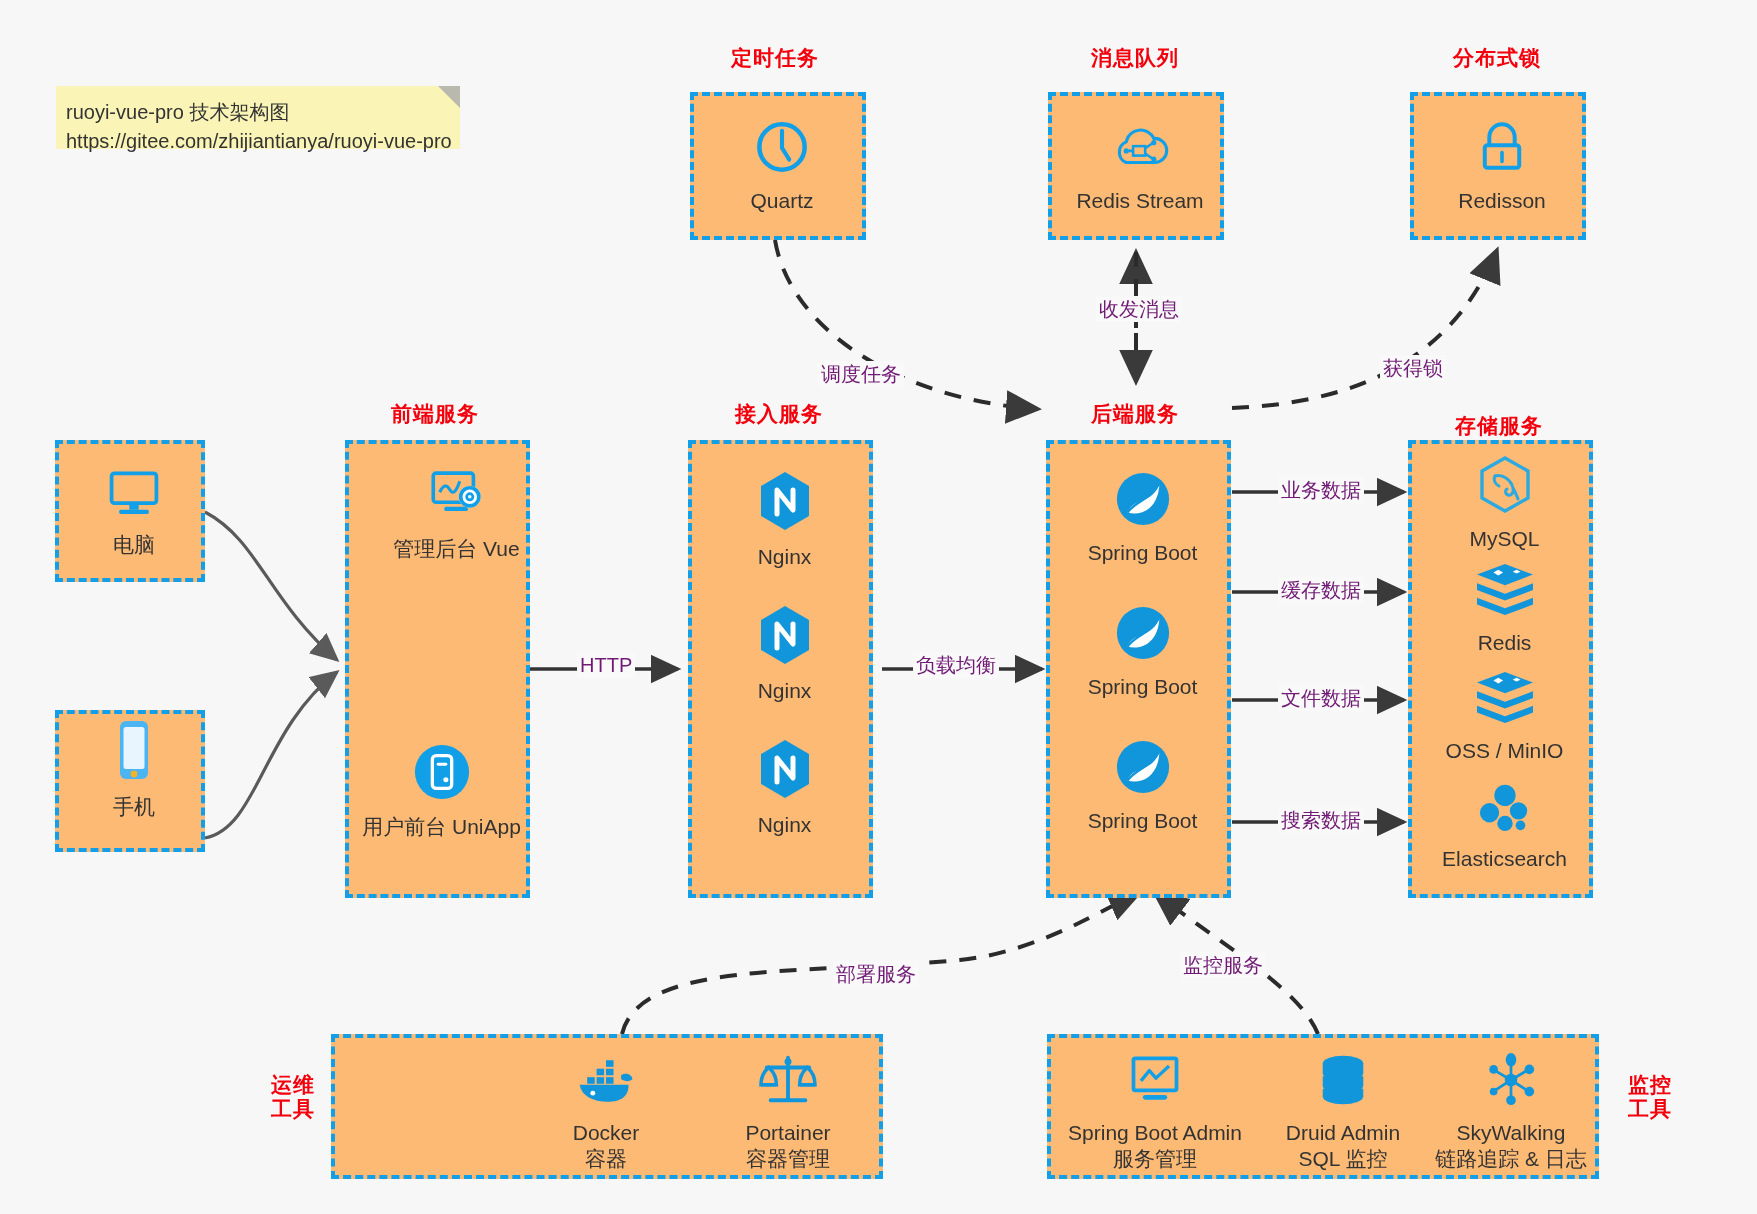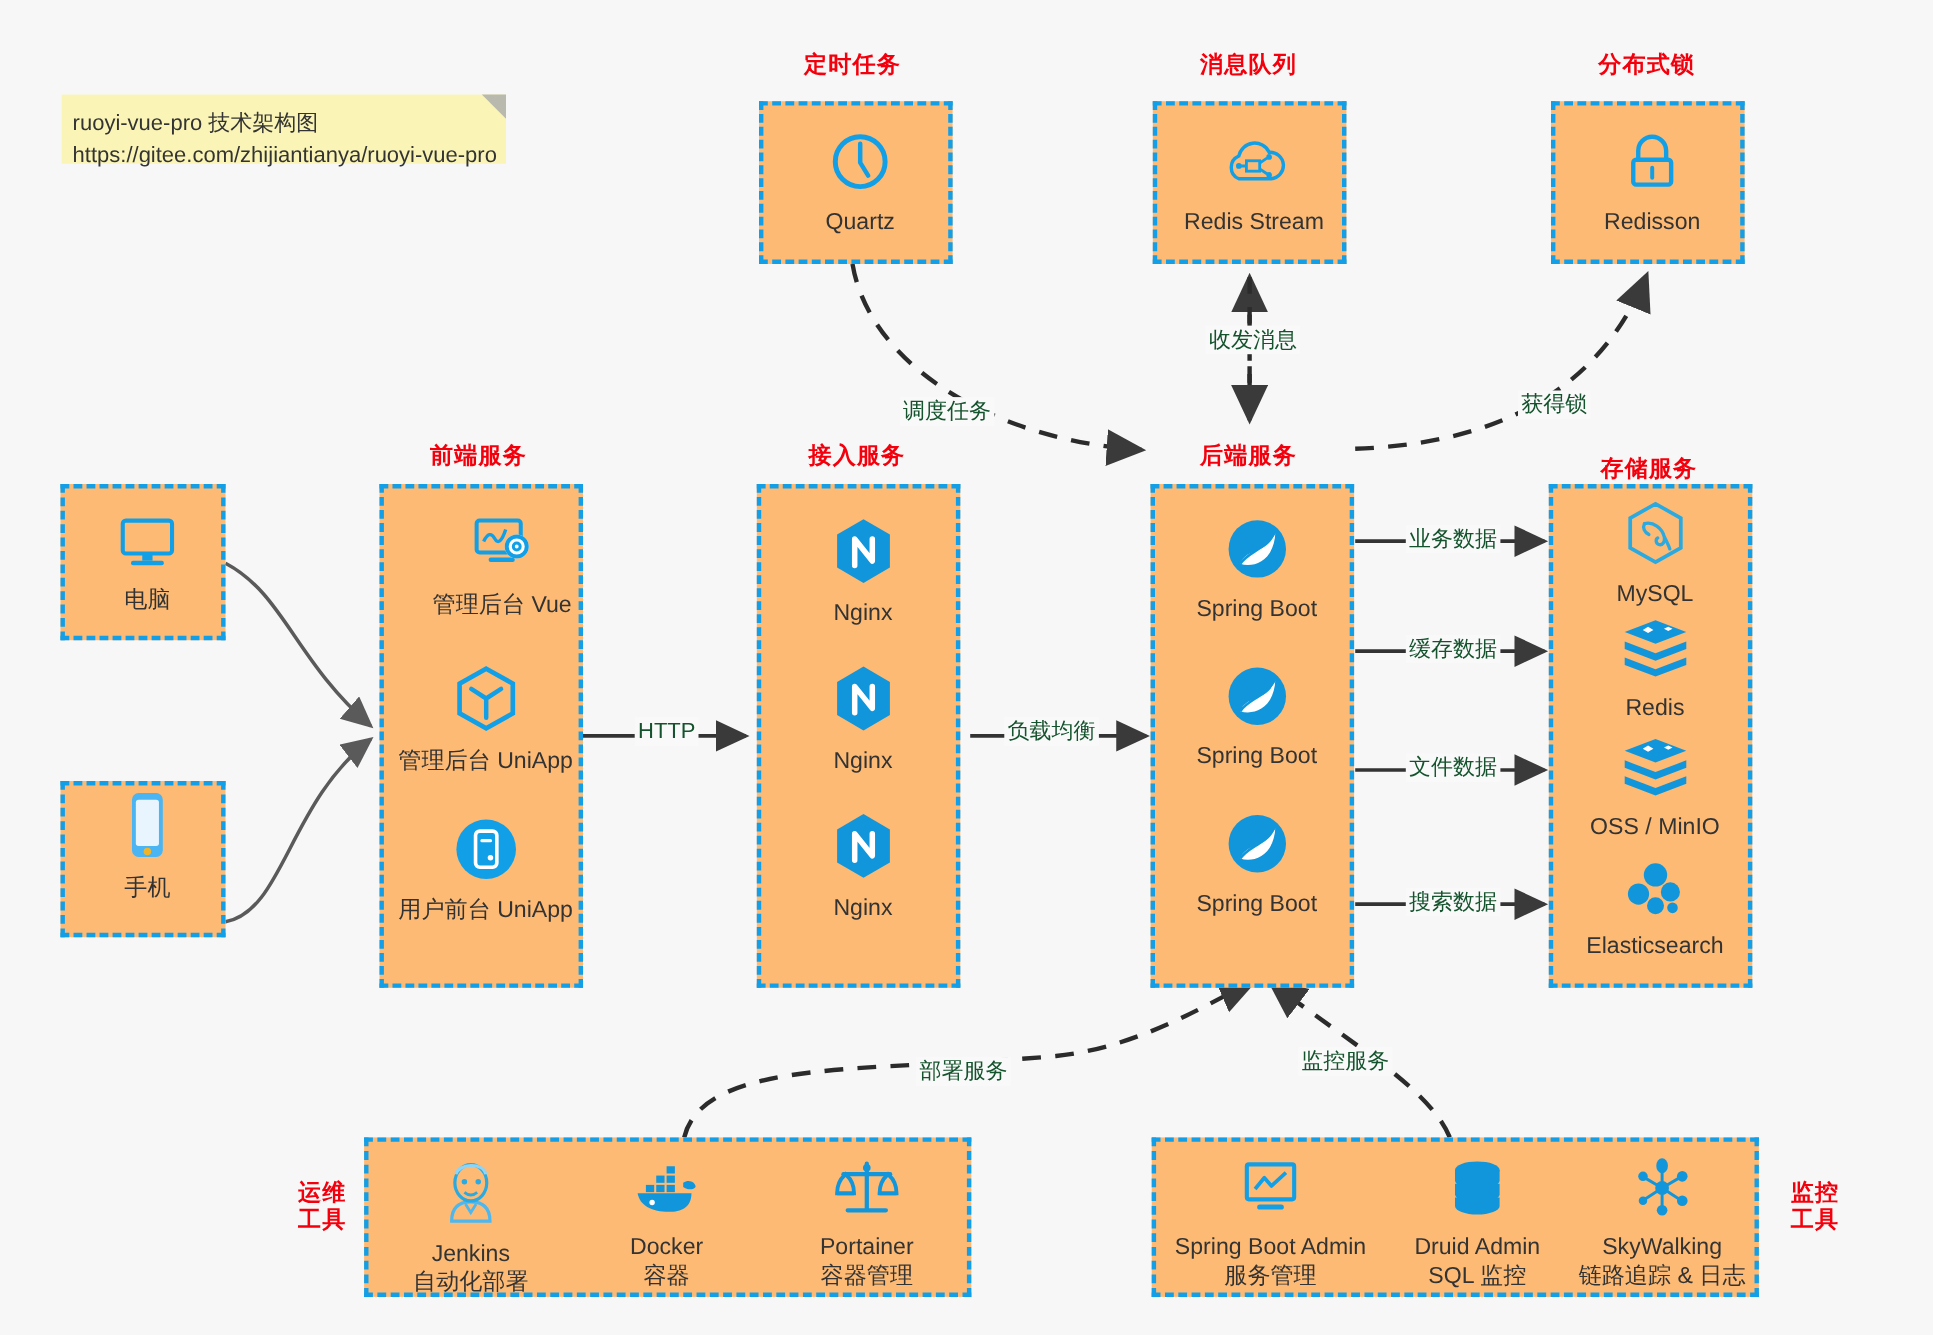--- a/index.html
+++ b/index.html
@@ -59,21 +59,21 @@
   }
   .note .fold{
     position:absolute;right:0;top:0;width:0;height:0;
     border-left:22px solid transparent;
     border-top:22px solid #b9b9ad;
   }
 
   
   .elabel{
     position:absolute;
-    font-size:20px;color:#14532d;
+    font-size:20px;color:#701a75;
     background:#f9f9f9;
     padding:1px 3px;
     white-space:nowrap;
     line-height:1.2;
   }
 
   svg.wires{position:absolute;left:0;top:0;width:1757px;height:1214px;pointer-events:none;}
 </style>
 </head>
 <body>
@@ -204,29 +204,20 @@
           <path d="M15 28 q6 -12 11 -3 q5 9 11 -9" fill="none" stroke="#11a0e8" stroke-width="3.4"></path>
           <rect x="20" y="44" width="26" height="4.5" rx="2" fill="#11a0e8"></rect>
           <circle cx="48" cy="33" r="12" fill="#fbfbfb"></circle>
           <circle cx="48" cy="33" r="10" fill="none" stroke="#11a0e8" stroke-width="4"></circle>
           <circle cx="48" cy="33" r="3.4" fill="none" stroke="#11a0e8" stroke-width="3"></circle>
         </svg>
       </span>
       <span class="lbl">管理后台 Vue</span>
     </div>
 
-    <div class="node" style="left:0;top:160px;width:185px;">
-      <span class="ico">
-        <svg width="60" height="62" viewBox="0 0 62 64">
-          <path d="M31 4 L56 18 L56 46 L31 60 L6 46 L6 18 Z" fill="none" stroke="#11a0e8" stroke-width="4.4"></path>
-          <path d="M31 32 L31 50 M31 32 L17 23 M31 32 L45 23" fill="none" stroke="#11a0e8" stroke-width="4.2" stroke-linecap="round"></path>
-        </svg>
-      </span>
-      <span class="lbl">管理后台 UniApp</span>
-    </div>
 
     <div class="node" style="left:0;top:298px;width:185px;">
       <span class="ico">
         <svg width="60" height="60" viewBox="0 0 62 62">
           <circle cx="31" cy="31" r="28" fill="#11a0e8"></circle>
           <rect x="21" y="14" width="20" height="34" rx="4" fill="none" stroke="#ffffff" stroke-width="3.4"></rect>
           <path d="M27 23 L35 23" stroke="#ffffff" stroke-width="3" stroke-linecap="round"></path>
           <circle cx="35" cy="39" r="2.6" fill="#ffffff"></circle>
         </svg>
       </span>
@@ -358,35 +349,20 @@
   <div class="elabel" style="left:1278px;top:807px;">搜索数据</div>
   <div class="elabel" style="left:833px;top:961px;">部署服务</div>
   <div class="elabel" style="left:1180px;top:952px;">监控服务</div>
 
   <div class="cap side" style="left:255px;top:1073px;width:76px;">
     <div>运维</div>
     <div>工具</div>
   </div>
 
   <div class="dbox" style="left:331px;top:1034px;width:552px;height:145px;">
-    <div class="node" style="left:8px;top:14px;width:170px;">
-      <span class="ico">
-        <svg width="58" height="62" viewBox="0 0 60 64">
-          <path d="M12 60 C12 46 20 42 30 42 C40 42 48 46 48 60 Z" fill="none" stroke="#4db7ef" stroke-width="3"></path>
-          <ellipse cx="30" cy="24" rx="15" ry="17" fill="none" stroke="#2aaae1" stroke-width="3"></ellipse>
-          <path d="M16 16 C18 6 42 4 44 16" fill="none" stroke="#8fd4f5" stroke-width="3"></path>
-          <circle cx="24" cy="23" r="2.6" fill="#2aaae1"></circle>
-          <circle cx="37" cy="23" r="2.6" fill="#2aaae1"></circle>
-          <path d="M24 33 q6 5 12 0" fill="none" stroke="#2aaae1" stroke-width="2.6"></path>
-          <path d="M25 44 L30 52 L35 44" fill="none" stroke="#4db7ef" stroke-width="2.6"></path>
-        </svg>
-      </span>
-      <span class="lbl">Jenkins</span>
-      <span class="lbl2">自动化部署</span>
-    </div>
 
     <div class="node" style="left:186px;top:14px;width:170px;">
       <span class="ico">
         <svg width="64" height="56" viewBox="0 0 68 58">
           <g fill="#1296db">
             <rect x="14" y="26" width="8" height="7"></rect>
               <rect x="24" y="26" width="8" height="7"></rect>
             <rect x="34" y="26" width="8" height="7"></rect>
               <rect x="24" y="17" width="8" height="7"></rect>
             <rect x="34" y="17" width="8" height="7"></rect>

